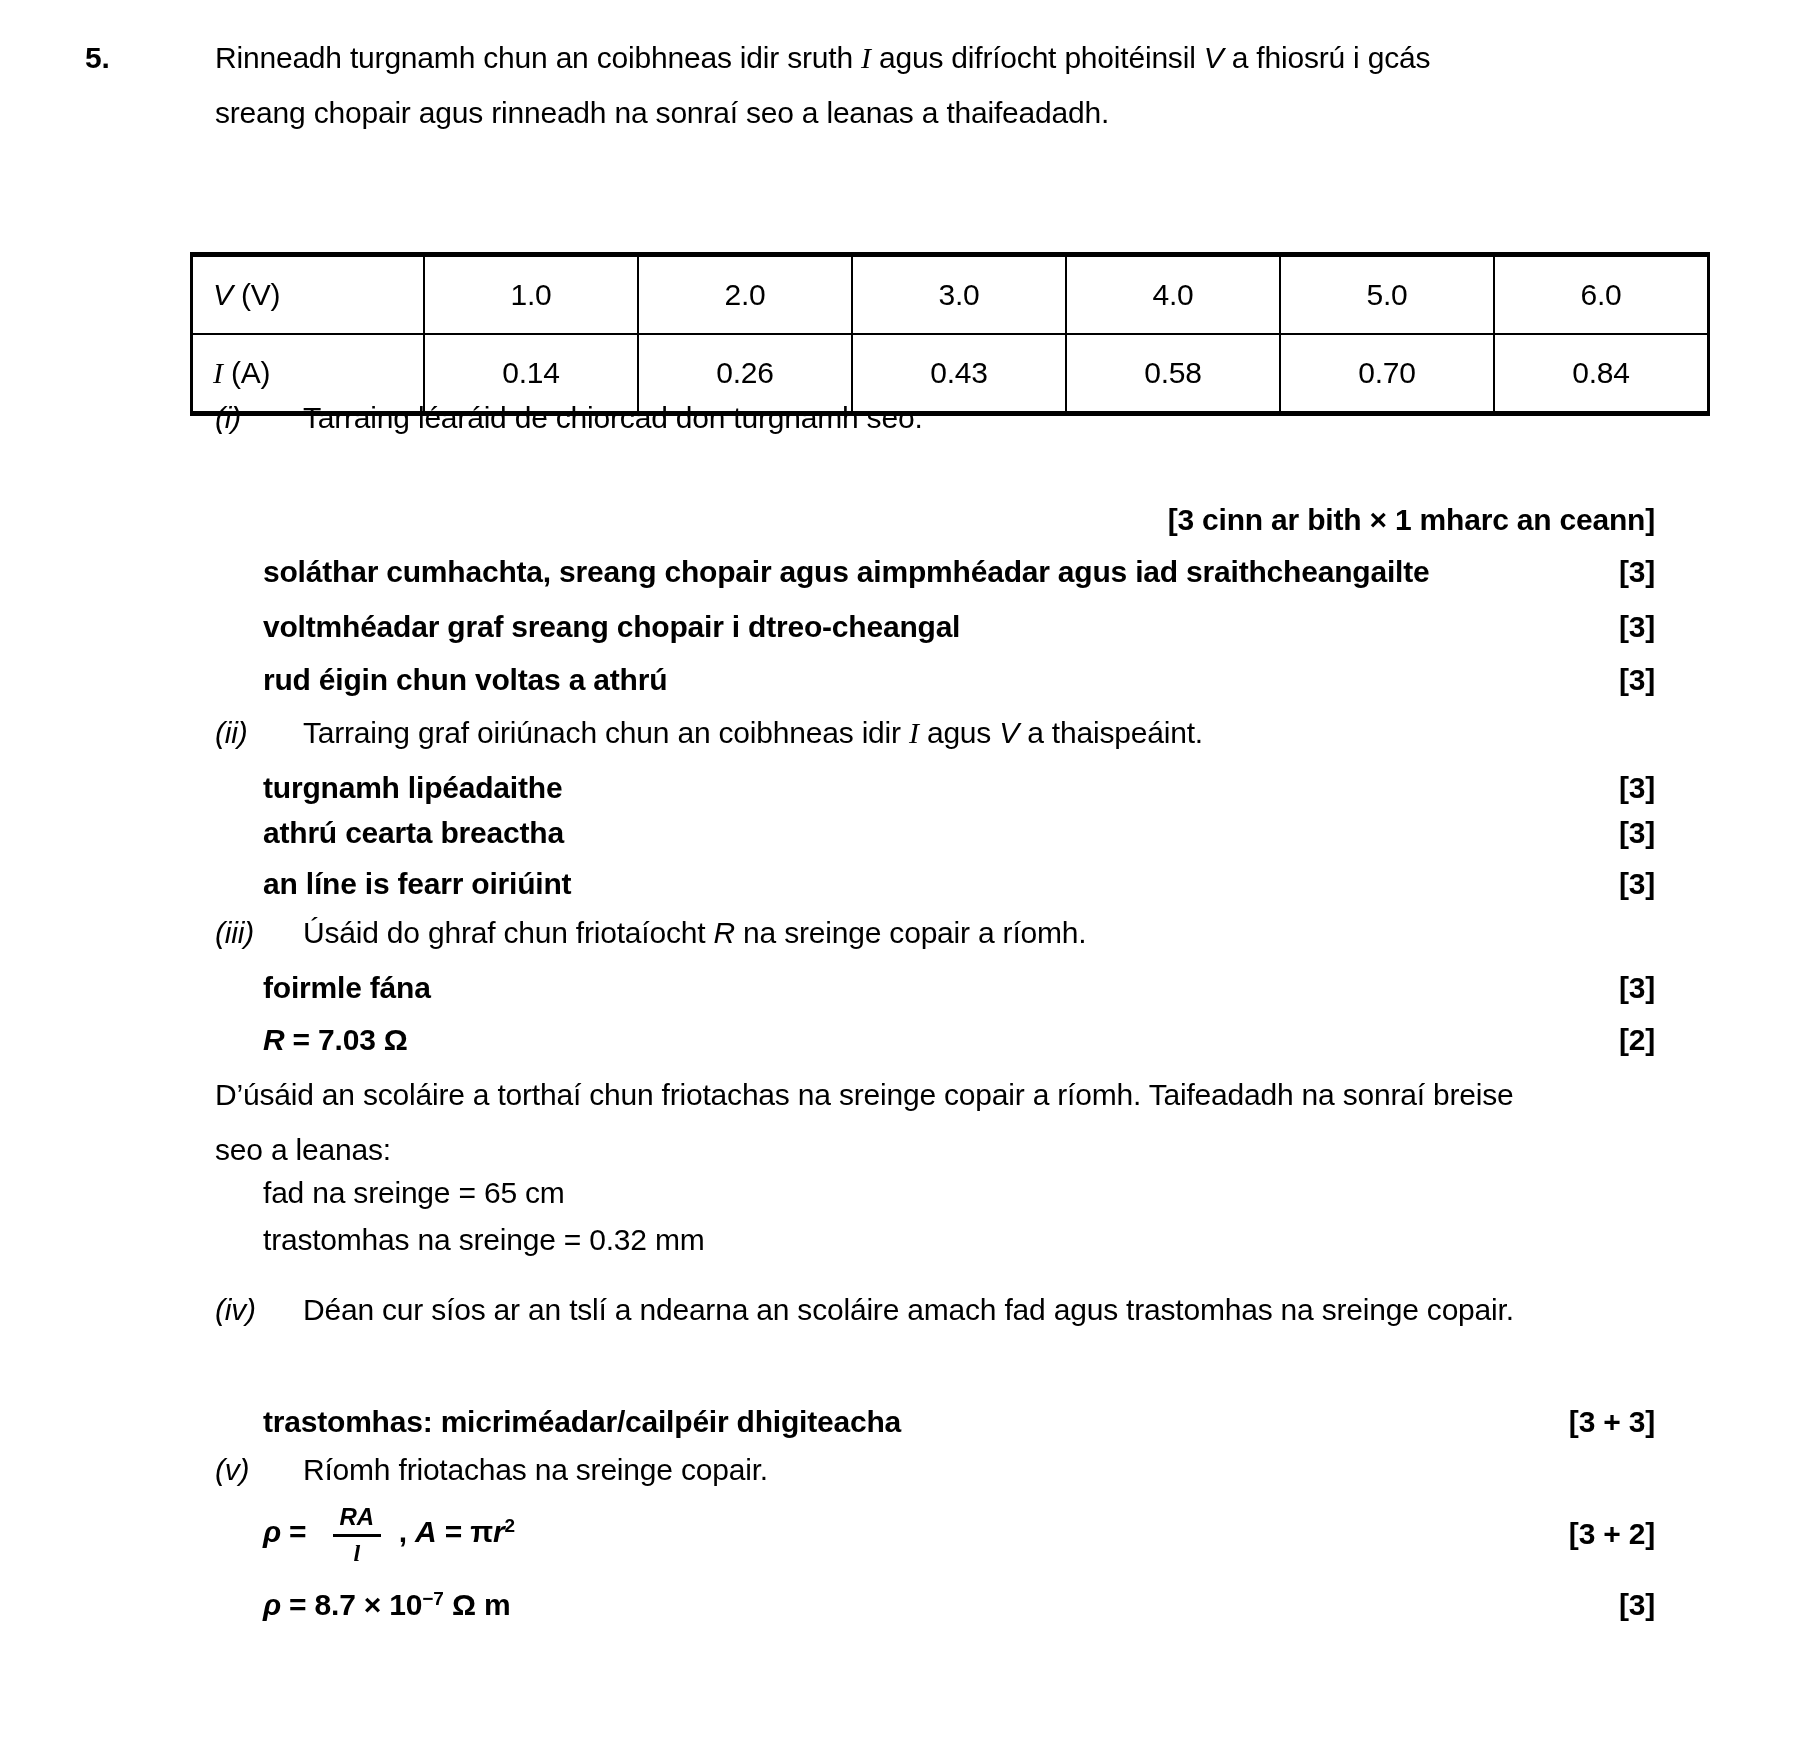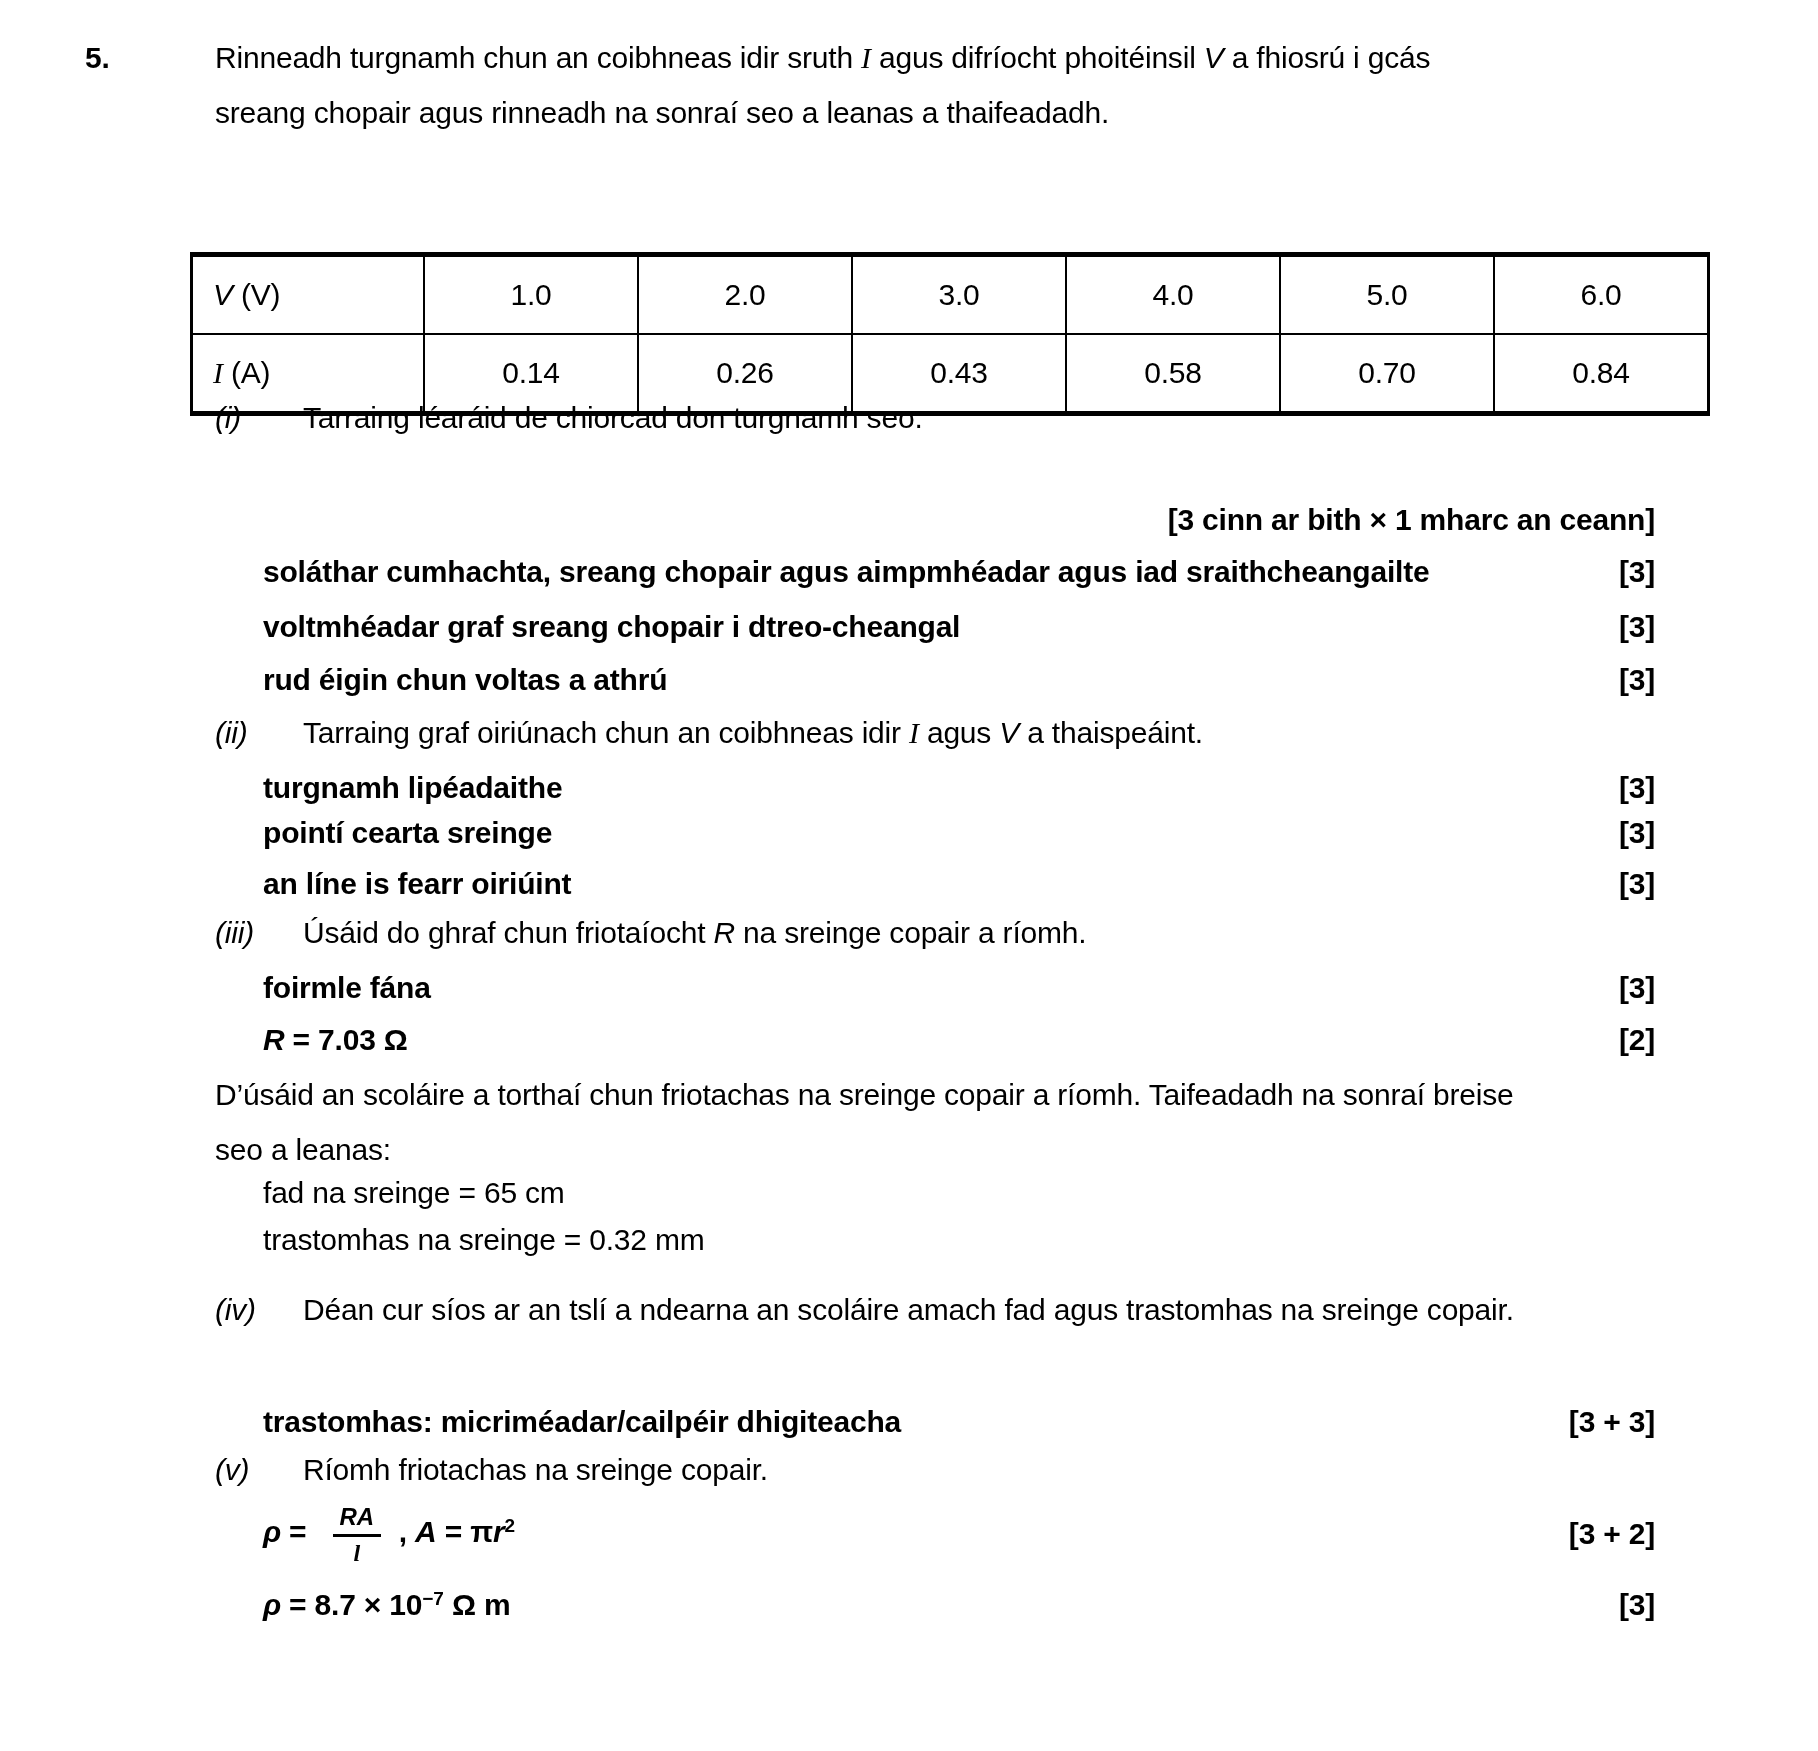--- a/index.html
+++ b/index.html
@@ -151,21 +151,21 @@
 
   <div class="row full" style="top:706px">
     <span class="marker">(ii)</span>
     <span class="text"><span>Tarraing graf oiriúnach chun an coibhneas idir </span><span class="si">I</span><span> agus </span><span class="it">V</span><span> a thaispeáint.</span></span>
   </div>
   <div class="row indent between b" style="top:761px">
     <span>turgnamh lipéadaithe</span>
     <span class="mark">[3]</span>
   </div>
   <div class="row indent between b" style="top:806px">
-    <span>pointí cearta sreinge</span>
+    <span>athrú cearta breactha</span>
     <span class="mark">[3]</span>
   </div>
   <div class="row indent between b" style="top:857px">
     <span>an líne is fearr oiriúint</span>
     <span class="mark">[3]</span>
   </div>
 
   <div class="row full" style="top:906px">
     <span class="marker">(iii)</span>
     <span class="text"><span>Úsáid do ghraf chun friotaíocht </span><span class="it">R</span><span> na sreinge copair a ríomh.</span></span>

